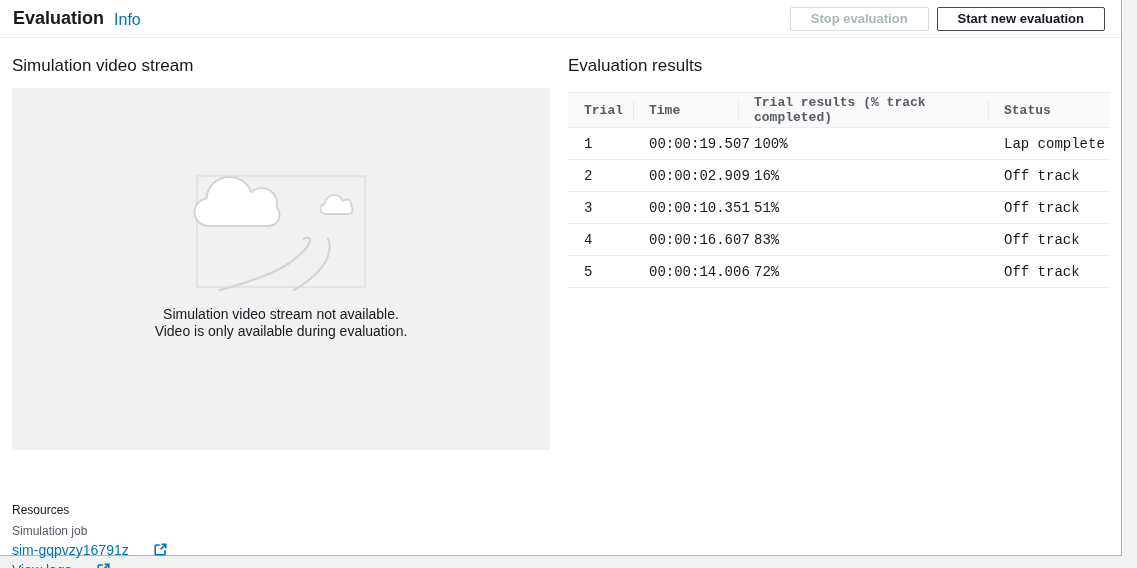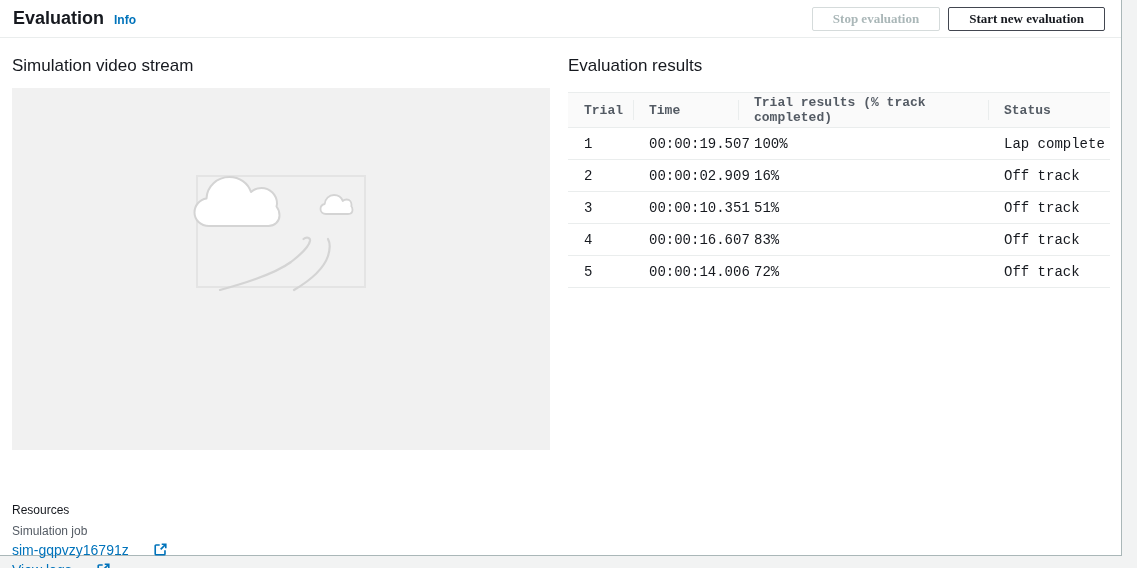--- a/index.html
+++ b/index.html
@@ -32,34 +32,34 @@
     padding: 0 16px 0 13px;
     box-sizing: border-box;
   }
   .page-title {
     font-size: 18px;
     font-weight: bold;
     color: #16191f;
     margin: 0;
   }
   .info-link {
-    font-size: 12px;
-    font-weight: bold;
+    font-size: 16px;
+    font-weight: normal;
     color: #0073bb;
     margin-left: 10px;
     text-decoration: none;
     cursor: pointer;
     position: relative;
     top: 1px;
   }
   .spacer { flex: 1; }
   .btn {
     height: 24px;
     padding: 0 20px;
-    font-family: Liberation Serif, serif;
+    font-family: Liberation Sans, sans-serif;
     font-size: 13px;
     font-weight: bold;
     background: #ffffff;
     border-radius: 2px;
     cursor: pointer;
     line-height: 22px;
   }
   .btn.disabled {
     color: #aab7b8;
     border: 1px solid #d5dbdb;
@@ -189,20 +189,24 @@
                C 152.7 30, 154.2 29.5, 155.7 29.5
                C 158.7 29.5, 160.5 31.8, 160.5 34.8
                C 160.5 35.3, 160.4 35.8, 160.3 36.2
                C 161.2 37.2, 161.5 38.5, 161.5 40
                C 161.5 42.5, 159.5 44, 157 44
                Z"></path>
 
       <path fill="none" stroke="#d4d4d4" stroke-width="2.2" stroke-linecap="round" d="M 29 120 C 55 113, 85 103, 100 92 C 113 82, 118 76, 119 71 C 119.5 67.5, 115.5 66.5, 112.5 69"></path>
       <path fill="none" stroke="#d4d4d4" stroke-width="2.2" stroke-linecap="round" d="M 103 120 C 120 110, 133 98, 137 86 C 139.2 79, 139.2 73, 137 69"></path>
     </svg>
+    <div class="video-msg">
+      <div>Simulation video stream not available.</div>
+      <div>Video is only available during evaluation.</div>
+    </div>
   </div>
 
   <div class="results">
     <div class="section-title">Evaluation results</div>
     <table class="eval-table">
       <colgroup>
         <col style="width:65px">
           <col style="width:105px">
           <col style="width:250px">
           <col style="width:122px">

